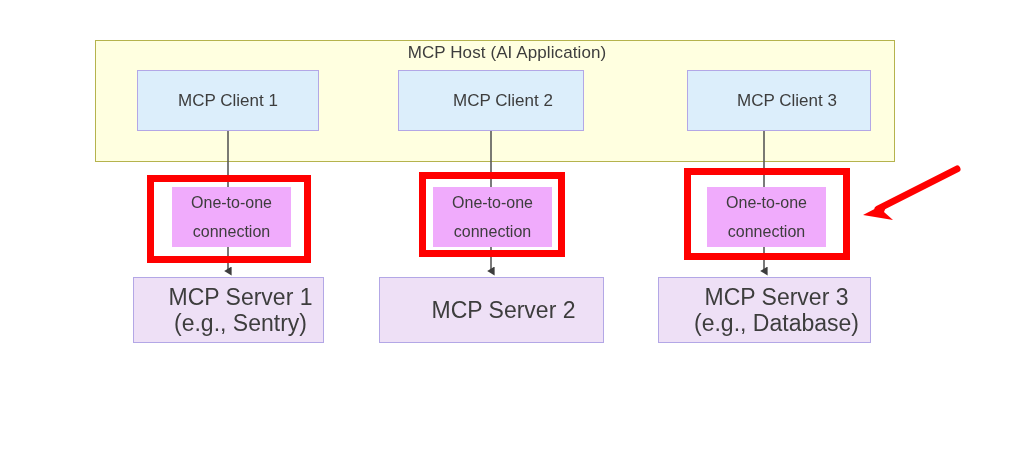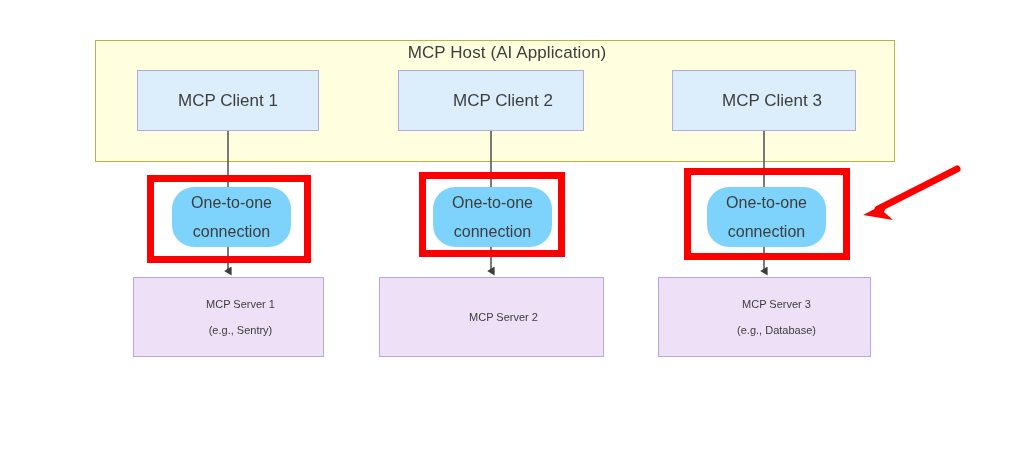--- a/index.html
+++ b/index.html
@@ -56,64 +56,63 @@
     border: 1.5px solid #b3a7e6;
     box-sizing: border-box;
     display: flex;
     align-items: center;
     justify-content: center;
     font-size: 17px;
     color: #3d3d3d;
   }
   #client-1 { left: 137px; width: 182px; }
   #client-2 { left: 398px; width: 186px; padding-left: 24px; }
-  #client-3 { left: 672px; width: 184px; padding-left: 16px; }
+  #client-3 { left: 687px; width: 184px; padding-left: 16px; }
 
   
   .server-box {
     position: absolute;
     top: 277px;
-    height: 80px;
+    height: 66px;
     background: #eee0f6;
     border: 1.5px solid #b3a7e6;
     box-sizing: border-box;
     display: flex;
     flex-direction: column;
     align-items: center;
     justify-content: center;
-    font-size: 11px;
+    font-size: 23px;
     line-height: 26px;
     color: #3d3d3d;
     padding-left: 24px;
   }
   #server-1 { left: 133px; width: 191px; }
   #server-2 { left: 379px; width: 225px; gap: 40px; }
   #server-3 { left: 658px; width: 213px; }
 
   
   #connectors {
     position: absolute;
     left: 0; top: 0;
     width: 1014px;
     height: 464px;
     pointer-events: none;
   }
 
   
   .conn-label {
     position: absolute;
-    background: #7dd3fc;
+    background: #f0abfc;
     font-size: 16px;
     line-height: 29px;
     color: #3d3d3d;
     text-align: center;
     padding: 1px 3px;
     box-sizing: border-box;
     white-space: pre-line;
-    border-radius: 22px;
   }
   #label-1 { left: 172px; top: 187px; width: 119px; }
   #label-2 { left: 433px; top: 187px; width: 119px; }
   #label-3 { left: 707px; top: 187px; width: 119px; }
 
   
   .annot-rect {
     position: absolute;
     border: 7px solid #ff0000;
     box-sizing: border-box;

